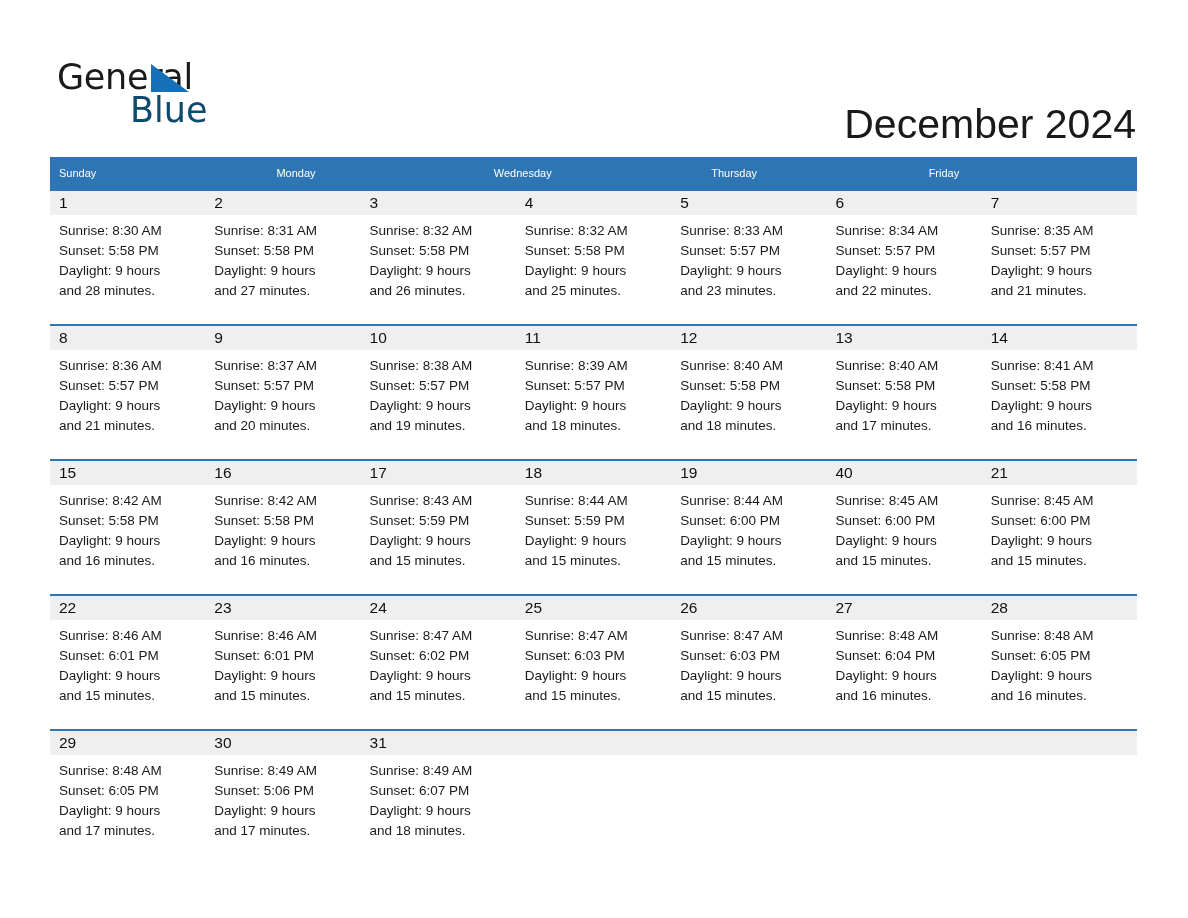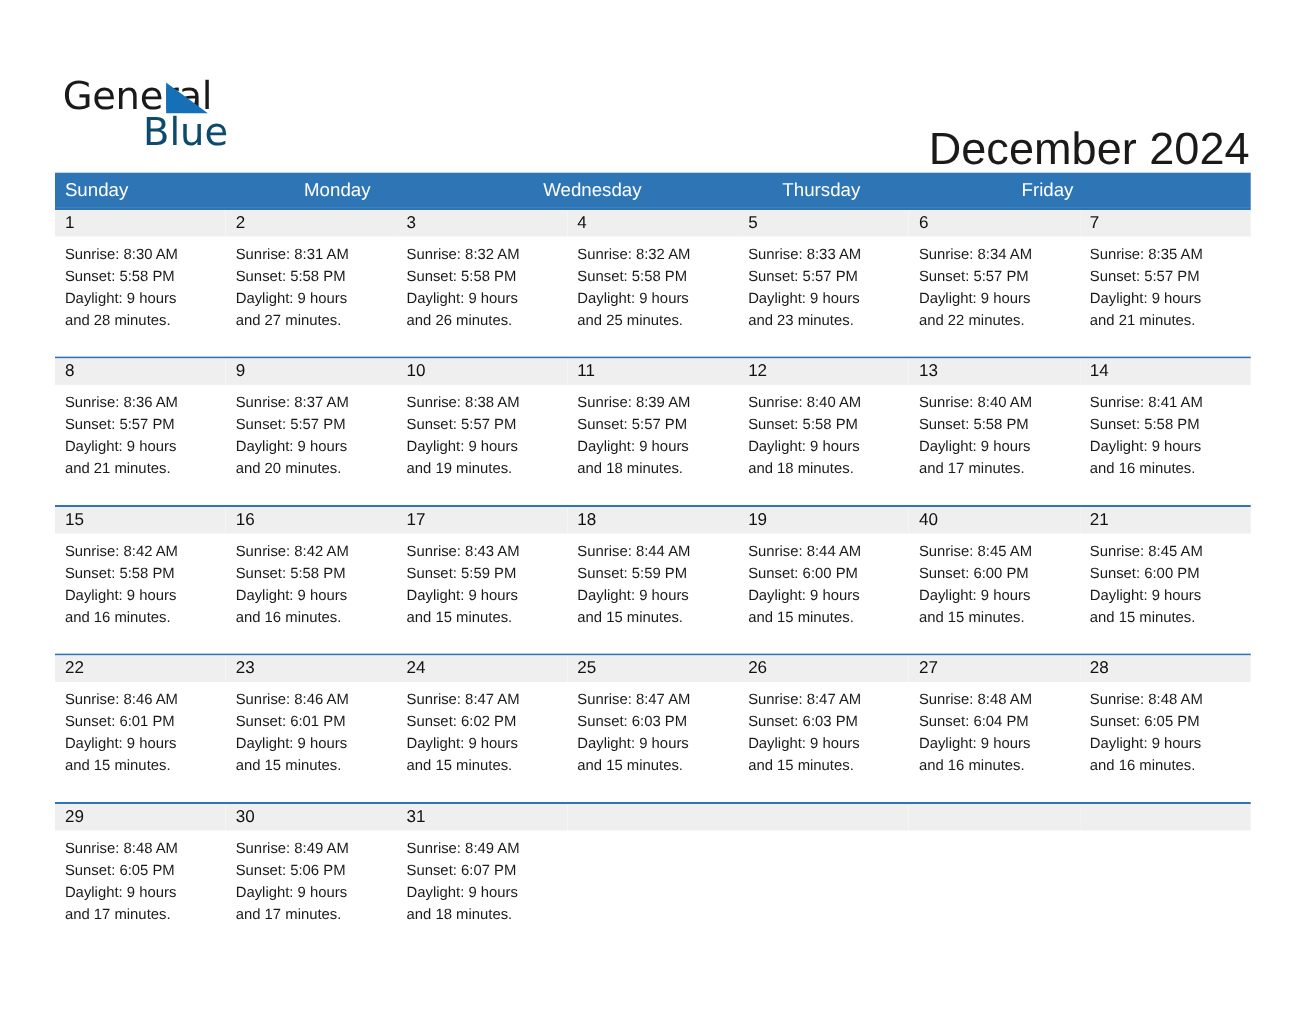--- a/index.html
+++ b/index.html
@@ -18,21 +18,21 @@
     position: relative;
     width: 1188px;
     height: 918px;
     box-sizing: border-box;
   }
 
   
   .header {
     position: absolute;
     left: 0;
-    top: 15px;
+    top: 4px;
     width: 1188px;
     height: 155px;
   }
   .logo {
     position: absolute;
     left: 57px;
     top: 52px;
     width: 260px;
     height: 78px;
   }
@@ -100,21 +100,21 @@
   .week-header {
     display: flex;
     background: #2e75b6;
     height: 32px;
   }
   .dow {
     flex: 1 1 0;
     box-sizing: border-box;
     padding-left: 9px;
     color: #ffffff;
-    font-size: 17px;
+    font-size: 11px;
     line-height: 32px;
     white-space: nowrap;
     overflow: hidden;
   }
 
   .week {
     display: flex;
     border-top: 2px solid #2e75b6;
   }
   .week:first-of-type {

